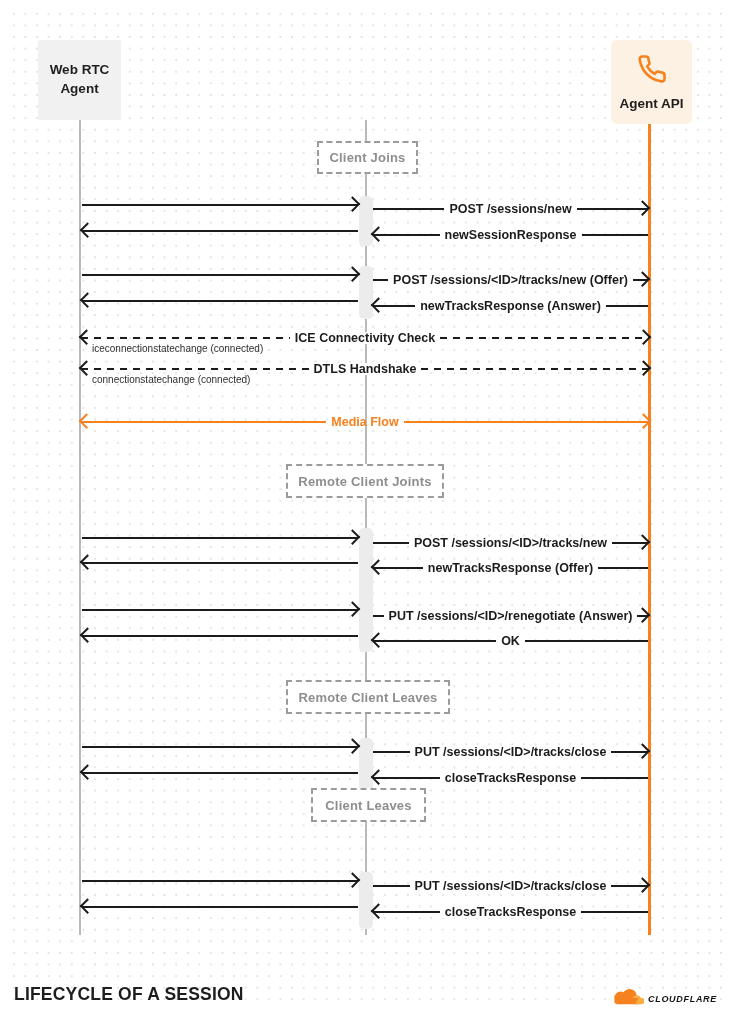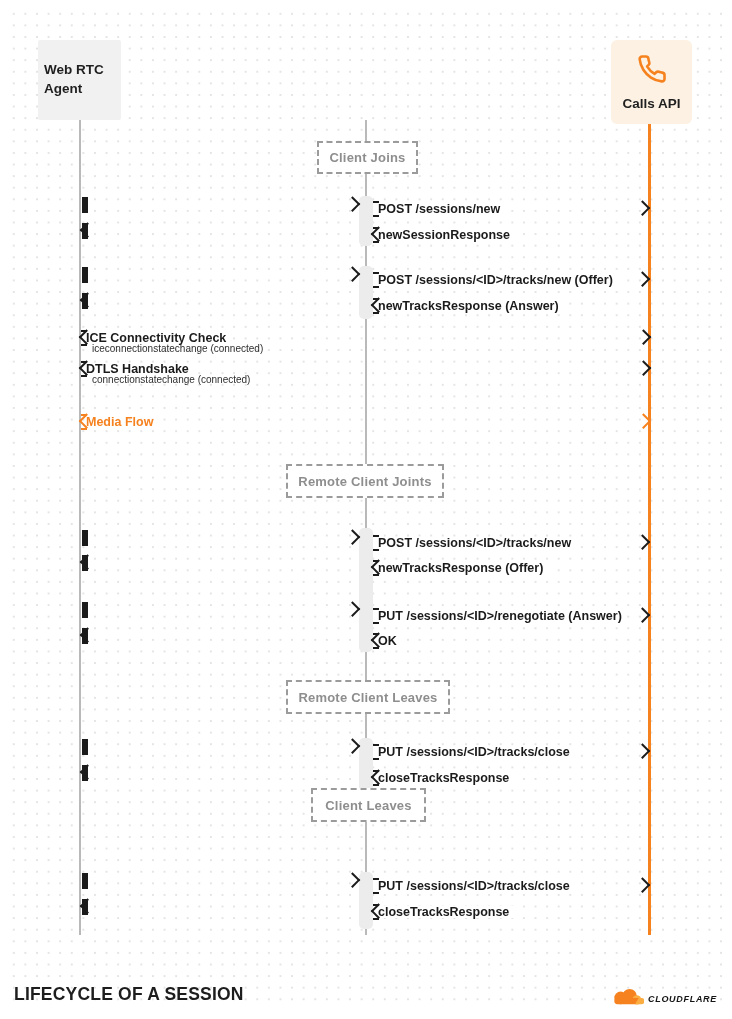--- a/index.html
+++ b/index.html
@@ -12,36 +12,36 @@
     background-image: radial-gradient(circle, #e4e4e4 1.1px, transparent 1.3px);
     background-size: 11.6px 11.6px;
   }
   
   .lifeline { position:absolute; top:120px; height:815px; width:2px; background:#b9b9b9; z-index:1; }
   .lifeline.orange { width:2.5px; background:#F6821F; }
   
   .actor {
     position:absolute; top:40px; height:80px; z-index:3;
     background:#f1f1f2; border-radius:2px;
-    display:flex; align-items:center; justify-content:center; text-align:left;
+    display:flex; align-items:center; justify-content:center; text-align:center;
     font-weight:bold; font-size:13.5px; line-height:1.4; color:#1f1f1f;
   }
   .actor.api { background:#fcf1e2; border-radius:6px; flex-direction:column; gap:5px; padding-top:4px; }
   .actor .lbl { padding:0 6px; }
   
   .activation { position:absolute; left:359px; width:14px; background:#ececec; border-radius:5px; z-index:2; }
   
   .phase {
     position:absolute; z-index:4; background:#ffffff;
     border:2px dashed #9b9b9b; color:#8e8e8e;
     font-weight:bold; font-size:13px; letter-spacing:0.2px;
     display:flex; align-items:center; justify-content:center; white-space:nowrap;
   }
   
-  .arrow { position:absolute; display:flex; align-items:flex-start; height:16px; color:#1b1b1b; z-index:5;flex-direction:column; }
+  .arrow { position:absolute; display:flex; align-items:center; height:16px; color:#1b1b1b; z-index:5; }
   .arrow .seg { flex:1 1 auto; height:2.5px; background:currentColor; min-width:6px; }
   .arrow.dashed .seg { background: repeating-linear-gradient(90deg, currentColor 0 7px, transparent 7px 13px); }
   .arrow .msg { font-weight:bold; font-size:12.5px; white-space:nowrap; padding:0 5px; background:#fff; line-height:1; }
   .arrow .head { position:absolute; width:9px; height:9px; top:50%; }
   .arrow .head.r { right:0px; border-top:2.5px solid currentColor; border-right:2.5px solid currentColor; transform:translateY(-58%) rotate(45deg); }
   .arrow .head.l { left:0px; border-top:2.5px solid currentColor; border-left:2.5px solid currentColor; transform:translateY(-58%) rotate(-45deg); }
   .arrow.orange { color:#F6821F; }
   .arrow.orange .msg { background:transparent; }
   
   .subnote { position:absolute; font-size:10px; color:#2e2e2e; z-index:5; background:transparent; }
@@ -68,21 +68,21 @@
 
   <div class="actor" style="left:38px;width:83px">
     <span class="lbl">Web RTC Agent</span>
   </div>
   <div class="actor api" style="left:611px;width:81px">
     <span>
       <svg width="30" height="30" viewBox="0 0 24 24" fill="none" stroke="#F6821F" stroke-width="2.1" stroke-linecap="round" stroke-linejoin="round">
         <path d="M22 16.92v3a2 2 0 0 1-2.18 2 19.79 19.79 0 0 1-8.63-3.07 19.5 19.5 0 0 1-6-6 19.79 19.79 0 0 1-3.07-8.67A2 2 0 0 1 4.11 2h3a2 2 0 0 1 2 1.72 12.84 12.84 0 0 0 .7 2.81 2 2 0 0 1-.45 2.11L8.09 9.91a16 16 0 0 0 6 6l1.27-1.27a2 2 0 0 1 2.11-.45 12.84 12.84 0 0 0 2.81.7A2 2 0 0 1 22 16.92z"></path>
       </svg>
     </span>
-    <span class="lbl">Calls API</span>
+    <span class="lbl">Agent API</span>
   </div>
 
   <div class="phase" style="left:317px;top:141px;width:97px;height:29px">
     <span>Client Joins</span>
   </div>
   <div class="phase" style="left:286px;top:464px;width:154px;height:30px">
     <span>Remote Client Joints</span>
   </div>
   <div class="phase" style="left:286px;top:680px;width:160px;height:30px">
     <span>Remote Client Leaves</span>

